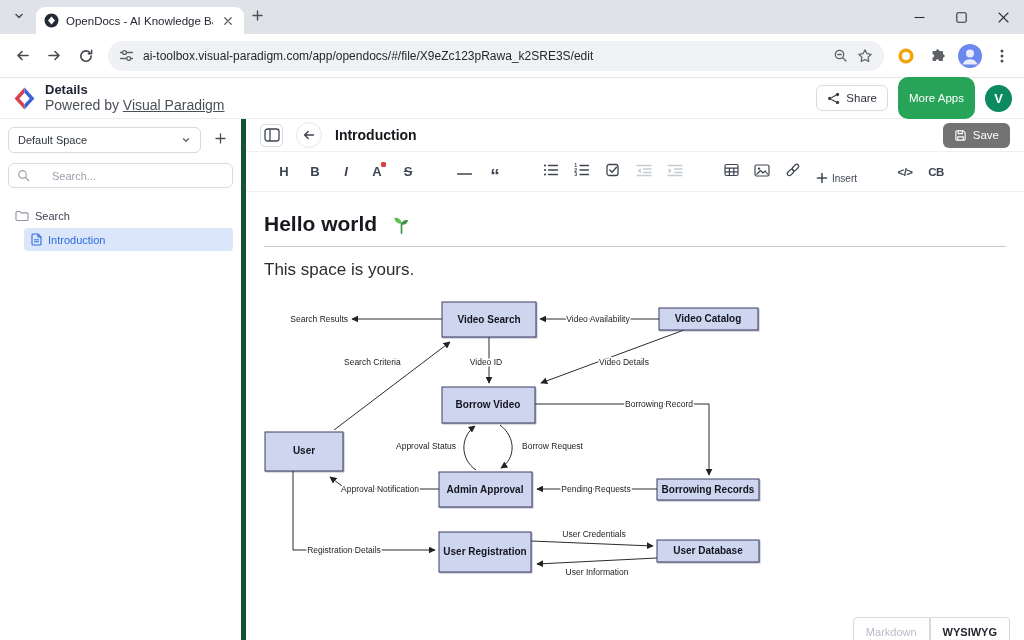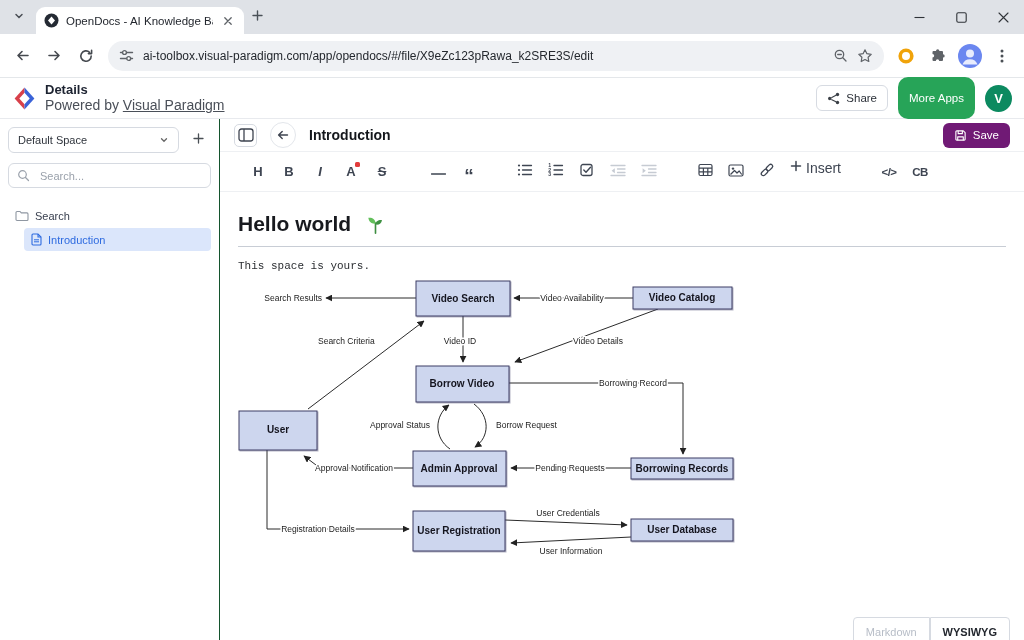--- a/index.html
+++ b/index.html
@@ -27,53 +27,53 @@
   .appname{font-size:13px;font-weight:bold;color:#1c2230;line-height:14px;}
   .powered{font-size:14px;color:#4a4f58;}
   .powered a{color:#4a4f58;text-decoration:underline;cursor:pointer;}
   .appright{margin-left:auto;display:flex;align-items:center;gap:10px;}
   .sharebtn{height:26px;border:1px solid #d7dbe2;border-radius:6px;display:flex;align-items:center;gap:6px;padding:0 10px;font-size:11.5px;color:#2b3038;}
   .moreapps{height:42px;border-radius:10px;background:#27a458;color:#fff;font-size:11.5px;display:flex;align-items:center;padding:0 11px;}
   .uavatar{width:27px;height:27px;border-radius:50%;background:#0c8a60;color:#fff;font-size:13px;font-weight:bold;display:flex;align-items:center;justify-content:center;}
 
   
   .content{flex:1;display:flex;min-height:0;}
-  .sidebar{width:220px;border-right:1px solid #14532d;padding:8px;flex:0 0 auto;}
+  .sidebar{width:246px;border-right:5px solid #14532d;padding:8px;flex:0 0 auto;}
   .srow{display:flex;align-items:center;gap:6px;}
   .spsel{flex:1;height:26px;border:1px solid #d6dae1;border-radius:6px;display:flex;align-items:center;gap:6px;padding:0 9px;font-size:11px;color:#2f343c;}
   .spsel .chev{margin-left:auto;display:flex;}
   .addbtn{width:26px;height:26px;display:flex;align-items:center;justify-content:center;}
-  .sbox{margin-top:10px;height:25px;border:1px solid #d6dae1;border-radius:6px;display:flex;align-items:center;gap:10px;padding:0 8px;}
+  .sbox{margin-top:10px;height:25px;border:1px solid #d6dae1;border-radius:6px;display:flex;align-items:center;gap:22px;padding:0 8px;}
   .sbox input{border:none;outline:none;flex:1;font-size:11px;color:#333;background:transparent;min-width:0;}
   .sbox input::placeholder{color:#9aa1ab;}
   .tree{margin-top:16px;font-size:11px;}
   .trow{height:23px;display:flex;align-items:center;gap:6px;padding:0 7px;border-radius:4px;color:#3a4150;margin-bottom:1px;}
   .trow.sel{margin-left:16px;background:#dbe6fb;color:#2e6be0;}
 
   .main{flex:1;display:flex;flex-direction:column;position:relative;min-width:0;}
   .dochdr{height:32px;flex:0 0 auto;display:flex;align-items:center;gap:13px;padding:0 14px;}
   .clpbtn{width:23px;height:23px;border:1px solid #d6dae1;border-radius:5px;display:flex;align-items:center;justify-content:center;}
   .bkbtn{width:26px;height:26px;border:1px solid #e3e6eb;border-radius:50%;display:flex;align-items:center;justify-content:center;}
   .doctitle{font-size:14px;font-weight:bold;color:#14171c;}
-  .savebtn{margin-left:auto;height:25px;background:#701a75;border-radius:6px;color:#fff;font-size:11.5px;display:flex;align-items:center;gap:6px;padding:0 11px;}
+  .savebtn{margin-left:auto;height:25px;background:#737373;border-radius:6px;color:#fff;font-size:11.5px;display:flex;align-items:center;gap:6px;padding:0 11px;}
 
   .etoolbar{height:41px;flex:0 0 auto;border-top:1px solid #eef0f3;border-bottom:1px solid #eef0f3;display:flex;align-items:center;gap:7px;padding-left:26px;color:#3e4552;}
   .tbtn{min-width:24px;height:24px;display:flex;align-items:center;justify-content:center;font-size:13px;font-weight:bold;border-radius:4px;position:relative;}
   .tbtn.it{font-style:italic;}
   .tbtn.st{text-decoration:line-through;}
   .tbtn.qt{font-size:19px;padding-top:9px;}
   .cdot{position:absolute;right:3px;top:2px;width:5px;height:5px;background:#e23b3b;border-radius:1.5px;}
   .tgap{width:18px;flex:0 0 auto;}
-  .insbtn{display:flex;align-items:flex-start;gap:4px;font-size:14px;font-weight:normal;padding:0 4px;}
+  .insbtn{display:flex;align-items:flex-end;gap:4px;font-size:10px;font-weight:normal;padding:0 4px;}
   .codebtn{font-size:11.5px;letter-spacing:-0.5px;}
 
   .docbody{flex:1;padding:14px 18px 0;min-height:0;}
   h1.docH{font-size:21px;color:#17191e;display:flex;align-items:flex-end;gap:14px;margin:6px 0 10px;}
   .dochr{border:none;border-top:1px solid #c8cdd5;margin:0 0 13px;}
-  .introp{font-size:11px;color:#2a2d31;margin-bottom:4px;font-family:Liberation Mono, monospace;}
+  .introp{font-size:17px;color:#2a2d31;margin-bottom:17px;}
 
   .modesw{position:absolute;right:14px;bottom:-7px;display:flex;}
   .modesw>div{height:30px;background:#fff;border:1px solid #d6dae1;display:flex;align-items:center;justify-content:center;font-size:11px;padding:0 12px;}
   .md{color:#b7bdc7;border-radius:4px 0 0 4px;border-right:none;}
   .wy{color:#23272e;font-weight:bold;border-radius:0 4px 4px 0;}
 
   
   .diagram text{font-family:"Liberation Sans","DejaVu Sans",sans-serif;}
   .diagram .node rect{fill:#cdd6ee;stroke:#3c3c64;stroke-width:1;}
   .diagram .node{filter:drop-shadow(1px 1.5px 0.6px rgba(70,70,110,.4));}

